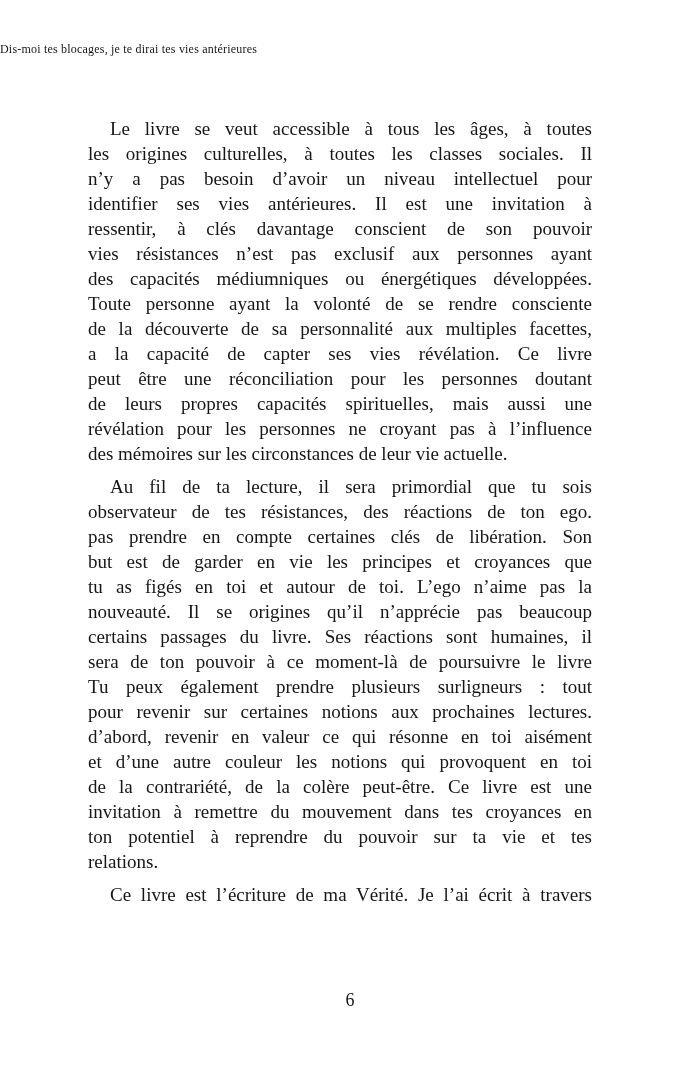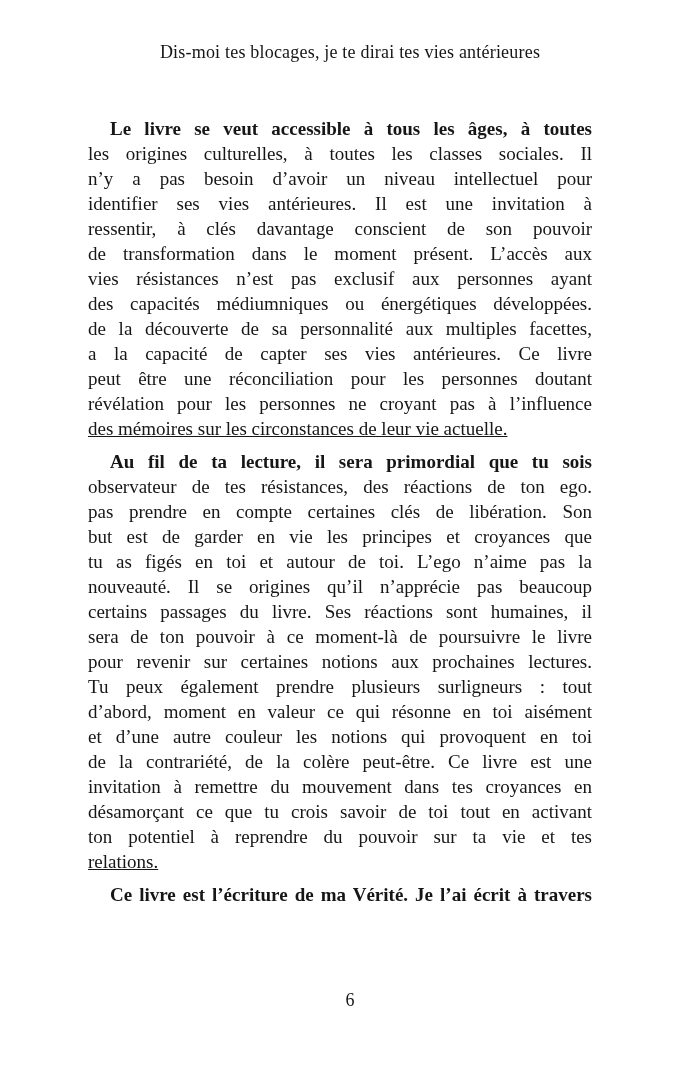--- a/index.html
+++ b/index.html
@@ -14,22 +14,22 @@
     background: #ffffff;
     color: #161616;
     font-family: "Liberation Serif", "DejaVu Serif", serif;
     overflow: hidden;
   }
   .running-head {
     position: absolute;
     top: 42px;
     left: 0;
     width: 100%;
-    text-align: center;
-    font-size: 18px;
+    text-align: left;
+    font-size: 12px;
     letter-spacing: 0.2px;
     white-space: nowrap;
   }
   .text-block {
     position: absolute;
     top: 116px;
     left: 88px;
     width: 504px;
     font-size: 19px;
     line-height: 25px;
@@ -39,25 +39,23 @@
   }
   .para:last-child {
     margin-bottom: 8px;
   }
   .line {
     text-align: justify;
     text-align-last: justify;
   }
   .line.flush {
     text-align-last: left;
-    text-decoration: underline;
   }
   .para .line:first-child {
     text-indent: 22px;
-    font-weight: bold;
   }
   .page-number {
     position: absolute;
     top: 990px;
     left: 0;
     width: 100%;
     text-align: center;
     font-size: 18px;
   }
 </style>
@@ -67,45 +65,45 @@
 <div class="page">
   <div class="running-head">Dis-moi tes blocages, je te dirai tes vies antérieures</div>
 
   <div class="text-block">
       <div class="para">
         <div class="line">Le livre se veut accessible à tous les âges, à toutes</div>
         <div class="line">les origines culturelles, à toutes les classes sociales. Il</div>
         <div class="line">n’y a pas besoin d’avoir un niveau intellectuel pour</div>
         <div class="line">identifier ses vies antérieures. Il est une invitation à</div>
         <div class="line">ressentir, à clés davantage conscient de son pouvoir</div>
-        <div class="line">de transformation dans le moment présent. L’accès aux</div>
         <div class="line">vies résistances n’est pas exclusif aux personnes ayant</div>
         <div class="line">des capacités médiumniques ou énergétiques développées.</div>
+        <div class="line">Toute personne ayant la volonté de se rendre consciente</div>
         <div class="line">de la découverte de sa personnalité aux multiples facettes,</div>
-        <div class="line">a la capacité de capter ses vies antérieures. Ce livre</div>
+        <div class="line">a la capacité de capter ses vies révélation. Ce livre</div>
         <div class="line">peut être une réconciliation pour les personnes doutant</div>
+        <div class="line">de leurs propres capacités spirituelles, mais aussi une</div>
         <div class="line">révélation pour les personnes ne croyant pas à l’influence</div>
         <div class="line flush">des mémoires sur les circonstances de leur vie actuelle.</div>
       </div>
       <div class="para">
         <div class="line">Au fil de ta lecture, il sera primordial que tu sois</div>
         <div class="line">observateur de tes résistances, des réactions de ton ego.</div>
         <div class="line">pas prendre en compte certaines clés de libération. Son</div>
         <div class="line">but est de garder en vie les principes et croyances que</div>
         <div class="line">tu as figés en toi et autour de toi. L’ego n’aime pas la</div>
         <div class="line">nouveauté. Il se origines qu’il n’apprécie pas beaucoup</div>
         <div class="line">certains passages du livre. Ses réactions sont humaines, il</div>
         <div class="line">sera de ton pouvoir à ce moment-là de poursuivre le livre</div>
+        <div class="line">Tu peux également prendre plusieurs surligneurs : tout</div>
         <div class="line">pour revenir sur certaines notions aux prochaines lectures.</div>
-        <div class="line">Tu peux également prendre plusieurs surligneurs : tout</div>
-        <div class="line">d’abord, moment en valeur ce qui résonne en toi aisément</div>
+        <div class="line">d’abord, revenir en valeur ce qui résonne en toi aisément</div>
         <div class="line">et d’une autre couleur les notions qui provoquent en toi</div>
         <div class="line">de la contrariété, de la colère peut-être. Ce livre est une</div>
         <div class="line">invitation à remettre du mouvement dans tes croyances en</div>
-        <div class="line">désamorçant ce que tu crois savoir de toi tout en activant</div>
         <div class="line">ton potentiel à reprendre du pouvoir sur ta vie et tes</div>
         <div class="line flush">relations.</div>
       </div>
       <div class="para">
         <div class="line">Ce livre est l’écriture de ma Vérité. Je l’ai écrit à travers</div>
       </div>
     </div>
 
   <div class="page-number">6</div>
 </div>

